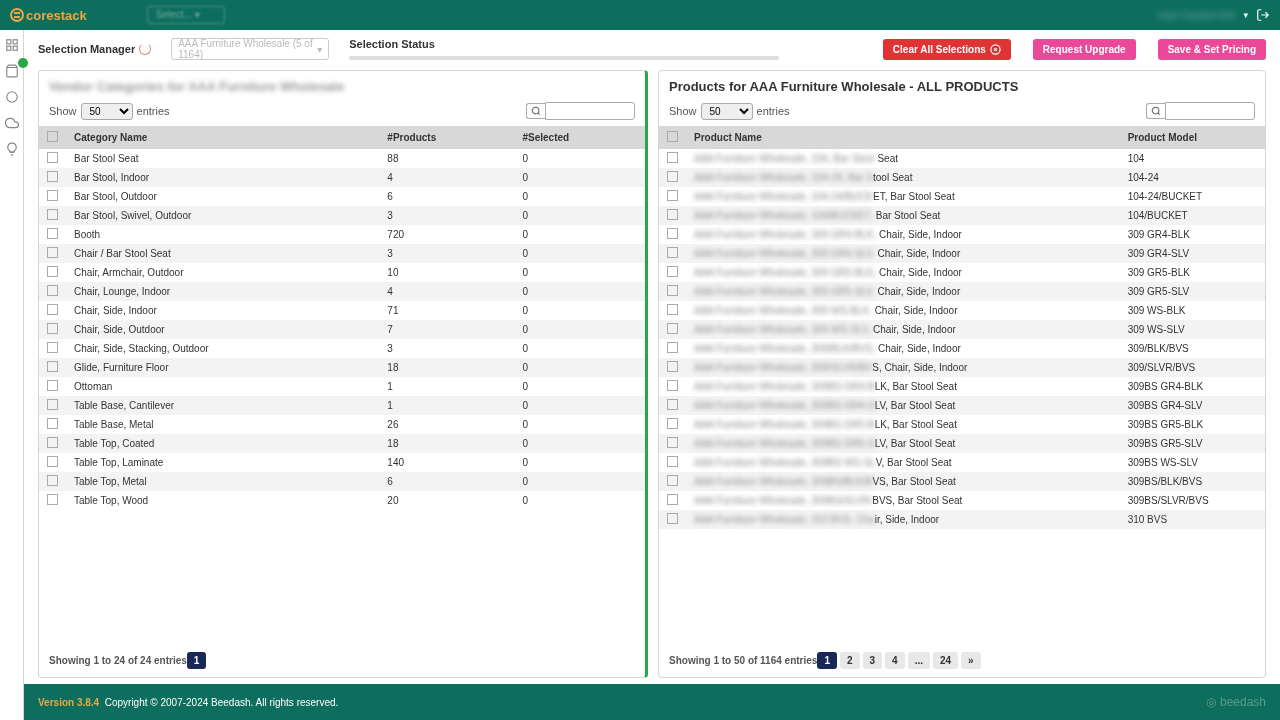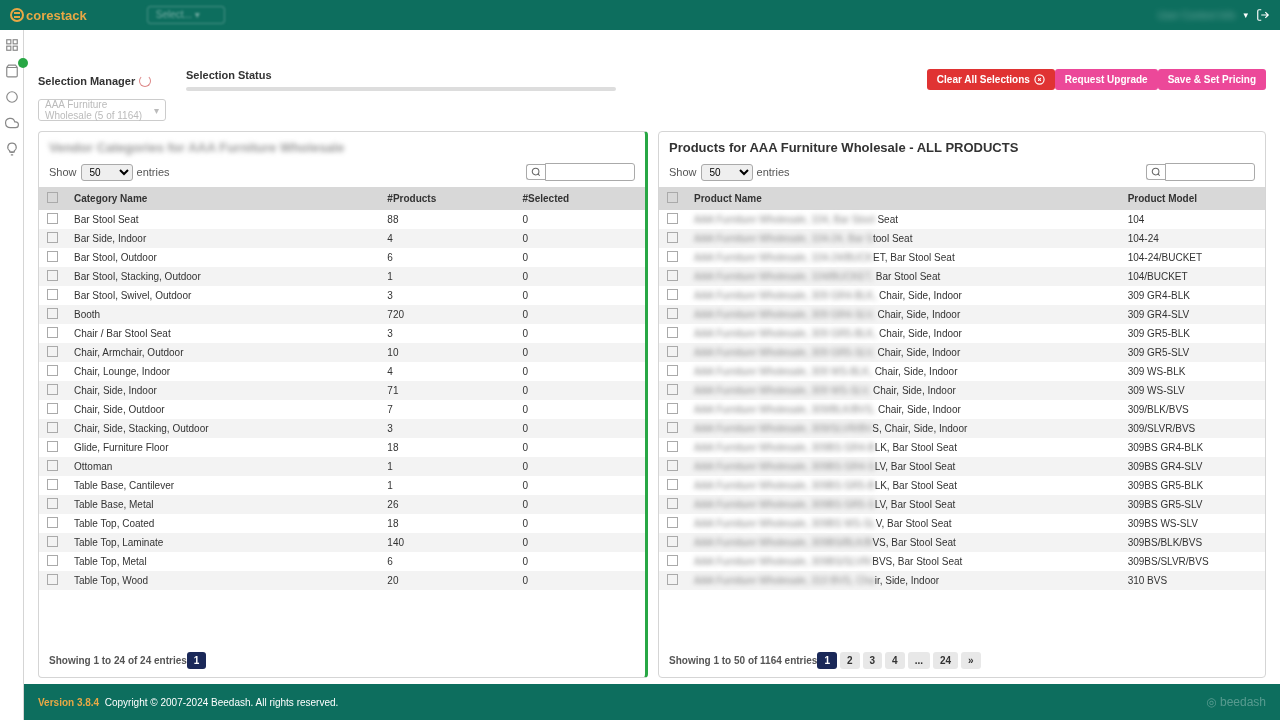--- a/index.html
+++ b/index.html
@@ -12,29 +12,29 @@
 .top-select { background: #0d6e5e; border: 1px solid rgba(255,255,255,0.25); border-radius: 4px; padding: 2px 24px 2px 8px; color: rgba(255,255,255,0.4); font-size: 10px; height: 18px; position: relative; filter: blur(1px); }
 .top-right { display: flex; align-items: center; gap: 8px; color: #fff; }
 .top-text-blur { filter: blur(3px); color: rgba(255,255,255,0.4); font-size: 10px; }
 .logout-icon { width: 14px; height: 14px; }
 .layout { display: flex; height: 690px; }
 .sidebar { width: 24px; background: #fff; border-right: 1px solid #d5d5d5; display: flex; flex-direction: column; align-items: center; padding-top: 8px; gap: 12px; position: relative; }
 .side-icon { width: 14px; height: 14px; color: #888; display: flex; align-items: center; justify-content: center; cursor: pointer; }
 .side-icon.badge::after { content: ''; position: absolute; width: 10px; height: 10px; background: #28a745; border-radius: 50%; right: -5px; margin-top: -16px; }
 .main { flex: 1; background: #fff; display: flex; flex-direction: column; }
 .header-row { display: flex; align-items: center; padding: 8px 14px 4px; gap: 20px; }
-.sel-mgr { display: flex; flex-direction: column; gap: 12px; margin-top: 37px; }
+.sel-mgr { display: flex; flex-direction: row; gap: 20px; }
 .sel-mgr-label { font-size: 11px; font-weight: 600; color: #333; display: flex; align-items: center; gap: 4px; }
 .reload-icon { width: 12px; height: 12px; border: 1.5px solid #d88; border-radius: 50%; border-top-color: transparent; display: inline-block; }
-.sel-dropdown { width: 128px; height: 22px; border: 1px solid #ccc; border-radius: 3px; padding: 2px 6px; font-size: 10px; color: #bbb; filter: blur(0.5px); display: flex; align-items: center; justify-content: space-between; }
+.sel-dropdown { width: 158px; height: 22px; border: 1px solid #ccc; border-radius: 3px; padding: 2px 6px; font-size: 10px; color: #bbb; filter: blur(0.5px); display: flex; align-items: center; justify-content: space-between; }
 .status-col { flex: 1; }
 .status-label { font-size: 11px; font-weight: 600; color: #333; }
 .status-bar { width: 430px; height: 4px; background: #ddd; border-radius: 2px; margin-top: 6px; overflow: hidden; }
 .status-fill { height: 100%; background: #28a745; }
-.btns { display: flex; gap: 0; margin-left: auto; }
+.btns { display: flex; gap: 22px; margin-left: auto; }
 .btn { padding: 5px 10px; border-radius: 3px; font-size: 10px; font-weight: 600; border: none; cursor: pointer; display: flex; align-items: center; gap: 4px; }
 .btn-red { background: #e03333; color: #fff; }
 .btn-navy { background: #ec4899; color: #fff; }
 .panels { display: flex; gap: 10px; padding: 6px 14px 0; flex: 1; min-height: 0; }
 .panel { flex: 1; border: 1px solid #d5d5d5; border-radius: 4px; display: flex; flex-direction: column; background: #fff; overflow: hidden; }
 .panel-header { padding: 8px 10px 4px; font-size: 13px; font-weight: 600; color: #333; }
 .panel-header.blur { filter: blur(2.5px); color: #999; }
 .panel-controls { display: flex; align-items: center; padding: 4px 10px 6px; gap: 4px; justify-content: space-between; }
 .show-entries { display: flex; align-items: center; gap: 4px; color: #555; }
 .entries-sel { border: 1px solid #aaa; border-radius: 3px; padding: 1px 14px 1px 4px; font-size: 10px; }
@@ -175,34 +175,28 @@
               </thead>
             <tbody id="left-body">
                 <tr>
                   <td><span class="chk"></span></td>
                   <td>Bar Stool Seat</td>
                   <td>88</td>
                   <td>0</td>
                 </tr>
                 <tr>
                   <td><span class="chk"></span></td>
-                  <td>Bar Side, Indoor</td>
+                  <td>Bar Stool, Indoor</td>
                   <td>4</td>
                   <td>0</td>
                 </tr>
                 <tr>
                   <td><span class="chk"></span></td>
                   <td>Bar Stool, Outdoor</td>
                   <td>6</td>
-                  <td>0</td>
-                </tr>
-                <tr>
-                  <td><span class="chk"></span></td>
-                  <td>Bar Stool, Stacking, Outdoor</td>
-                  <td>1</td>
                   <td>0</td>
                 </tr>
                 <tr>
                   <td><span class="chk"></span></td>
                   <td>Bar Stool, Swivel, Outdoor</td>
                   <td>3</td>
                   <td>0</td>
                 </tr>
                 <tr>
                   <td><span class="chk"></span></td>

